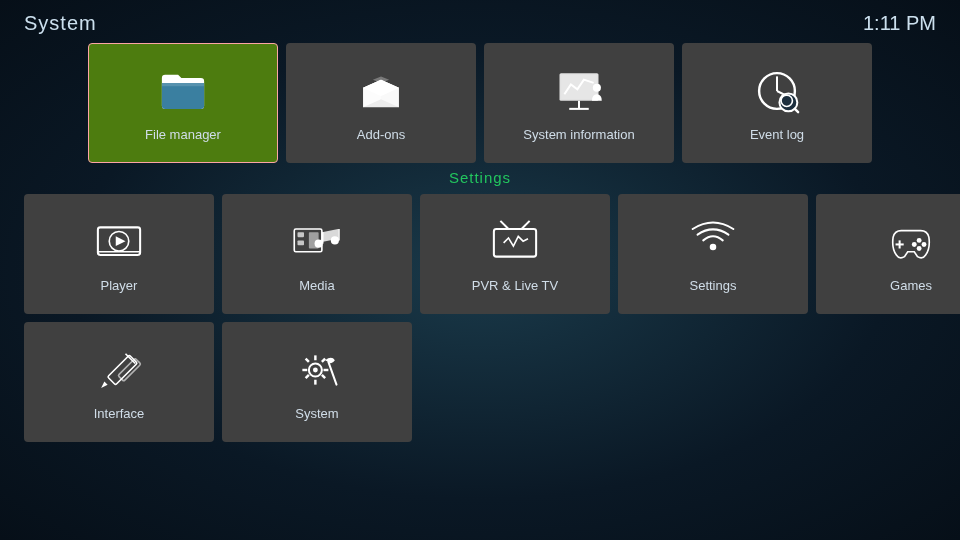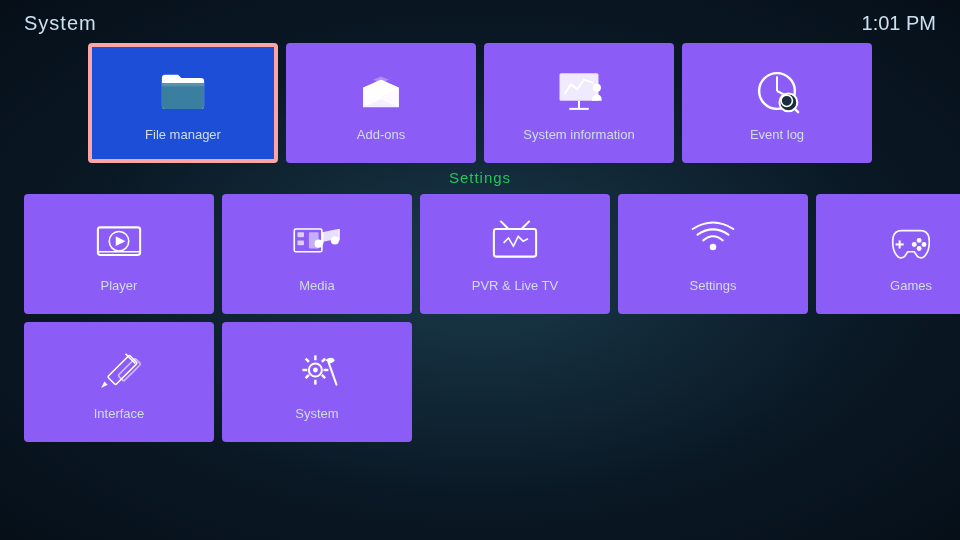--- a/index.html
+++ b/index.html
@@ -56,35 +56,35 @@
       display: flex;
       justify-content: center;
       gap: 8px;
       padding: 0 24px;
       margin-bottom: 0;
     }
 
     .tile {
       width: 190px;
       height: 120px;
-      background: #8b5cf6;
+      background: #404040;
       border-radius: 4px;
       display: flex;
       flex-direction: column;
       align-items: center;
       justify-content: center;
       cursor: pointer;
       transition: background 0.15s;
       position: relative;
       gap: 10px;
     }
 
     .tile.active {
-      background: #1d4ed8;
-      border: 4px solid #fca5a5;
+      background: #4d7c0f;
+      border: 1px solid #fca5a5;
     }
 
     .tile-label {
       font-size: 13px;
       color: #d0dde8;
       text-align: center;
     }
 
     
     .settings-section {
@@ -116,21 +116,21 @@
       fill: #ffffff;
     }
   </style>
 </head>
 <body>
 
 <div class="page">
 
   <div class="top-bar">
     <span class="app-title">System</span>
-    <span class="time">1:01 PM</span>
+    <span class="time">1:11 PM</span>
   </div>
 
   <div class="top-row">
 
     <div class="tile active">
       <svg viewBox="0 0 64 64">
         <path d="M6 16 Q6 12 10 12 L26 12 L30 16 L54 16 Q58 16 58 20 L58 50 Q58 54 54 54 L10 54 Q6 54 6 50 Z"></path>
         <path fill="#3a7fa0" d="M6 22 L58 22 L58 50 Q58 54 54 54 L10 54 Q6 54 6 50 Z"></path>
         <path fill="rgba(255,255,255,0.15)" d="M6 22 L58 22 L58 26 L6 26 Z"></path>
       </svg>

